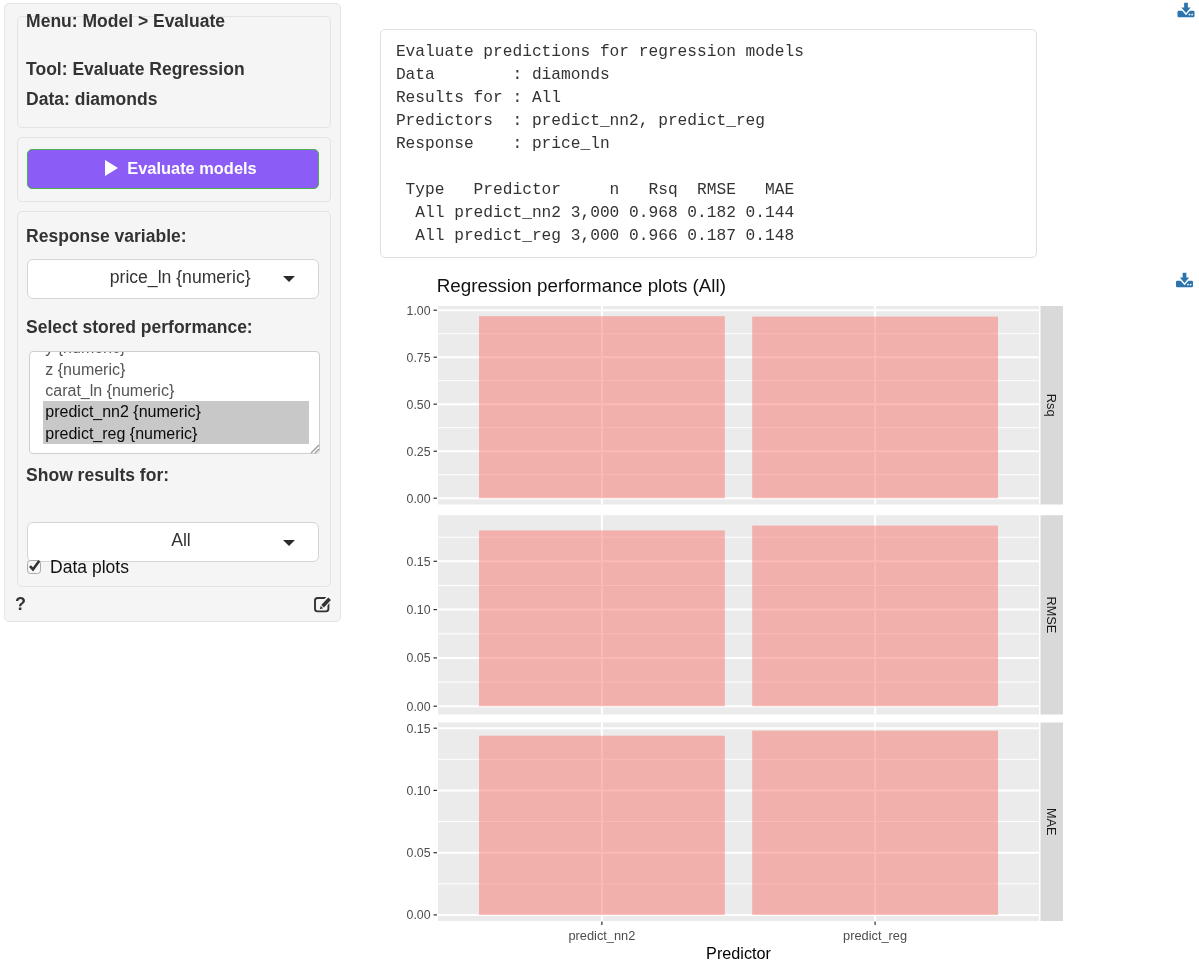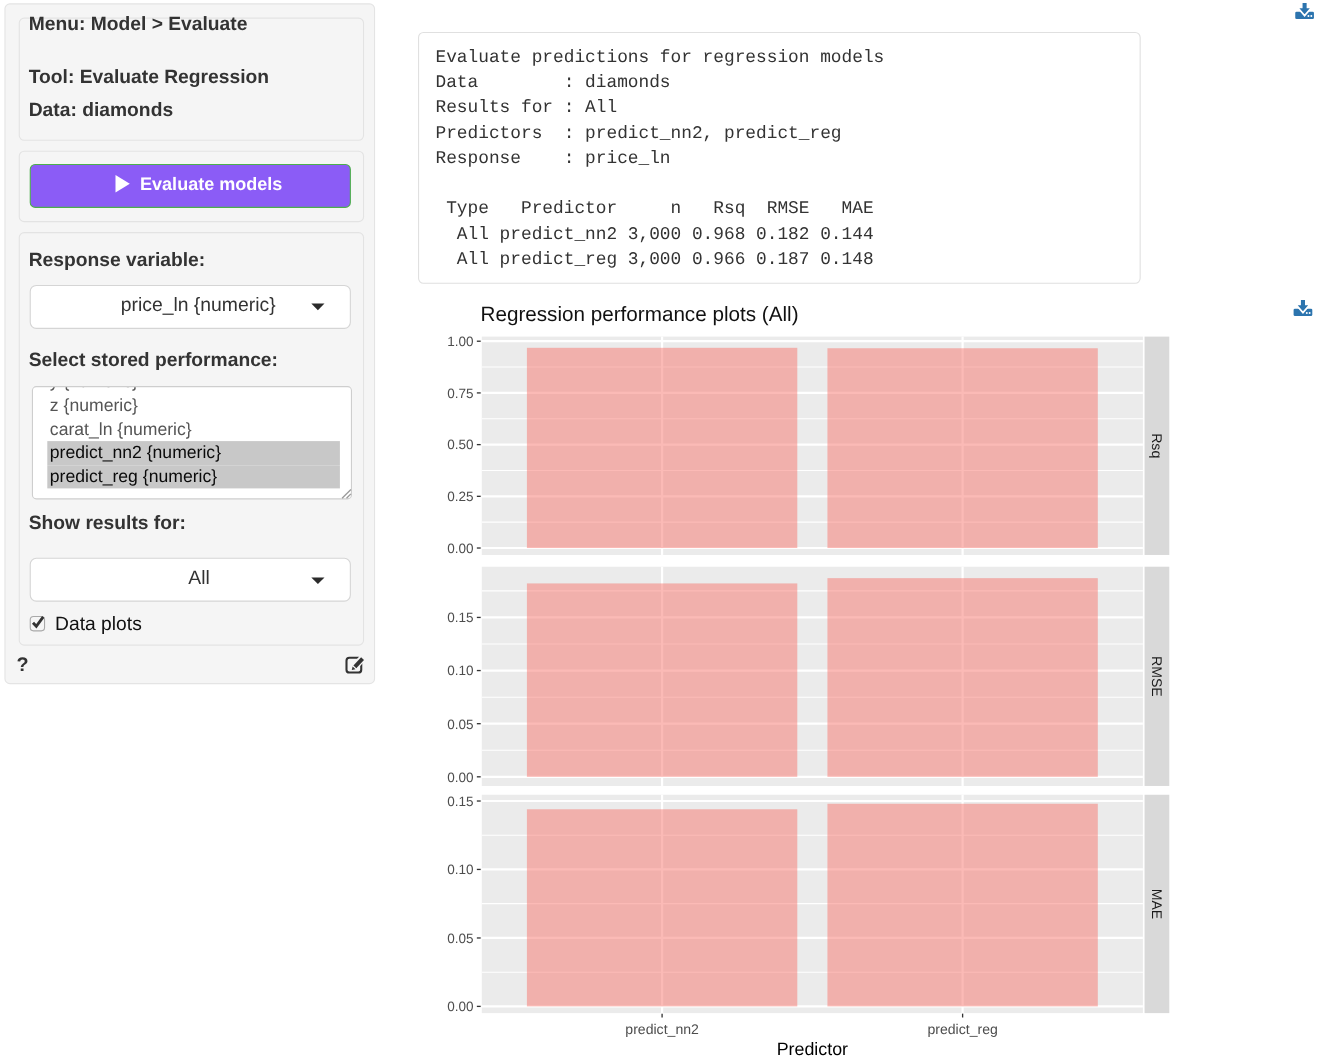--- a/index.html
+++ b/index.html
@@ -53,21 +53,21 @@
       <div class="opt">z {numeric}</div>
       <div class="opt">carat_ln {numeric}</div>
       <div class="opt selected">predict_nn2 {numeric}</div>
       <div class="opt selected">predict_reg {numeric}</div>
     </div>
     <svg class="abs" style="left:303px; top:438px;" width="12" height="12" viewBox="0 0 12 12">
       <line x1="3" y1="11" x2="11" y2="3" stroke="#9a9a9a" stroke-width="1.2"></line>
       <line x1="7" y1="11" x2="11" y2="7" stroke="#9a9a9a" stroke-width="1.2"></line>
     </svg>
     <div class="mlab" style="top:460.6px;">Show results for:</div>
-    <div class="sel" style="top:503px;padding-left:16px;">All<span class="caret"></span></div>
+    <div class="sel" style="top:518px;padding-left:16px;">All<span class="caret"></span></div>
     <div id="cbx">
       <svg width="16" height="15" viewBox="0 0 16 15" style="position:absolute; left:-1px; top:-2px;">
         <path d="M3 7.2 L6 10.4 L12.3 1.8" fill="none" stroke="#333" stroke-width="2.6"></path>
       </svg>
     </div>
     <div class="abs" style="left:45.6px; top:552.8px; font-size:17.5px; line-height:1.2; color:#111;">Data plots</div>
     <div class="abs" style="left:10.5px; top:590px; font-size:18px; line-height:1.2; font-weight:bold; color:#333;">?</div>
     <svg class="abs" style="left:308px; top:590px;" width="20" height="20" viewBox="0 0 20 20">
       <rect x="2" y="4" width="13.4" height="13.4" rx="2.6" fill="none" stroke="#333" stroke-width="1.9"></rect>
       <line x1="8" y1="13.5" x2="17.3" y2="3.6" stroke="#f5f5f5" stroke-width="6.5"></line>

